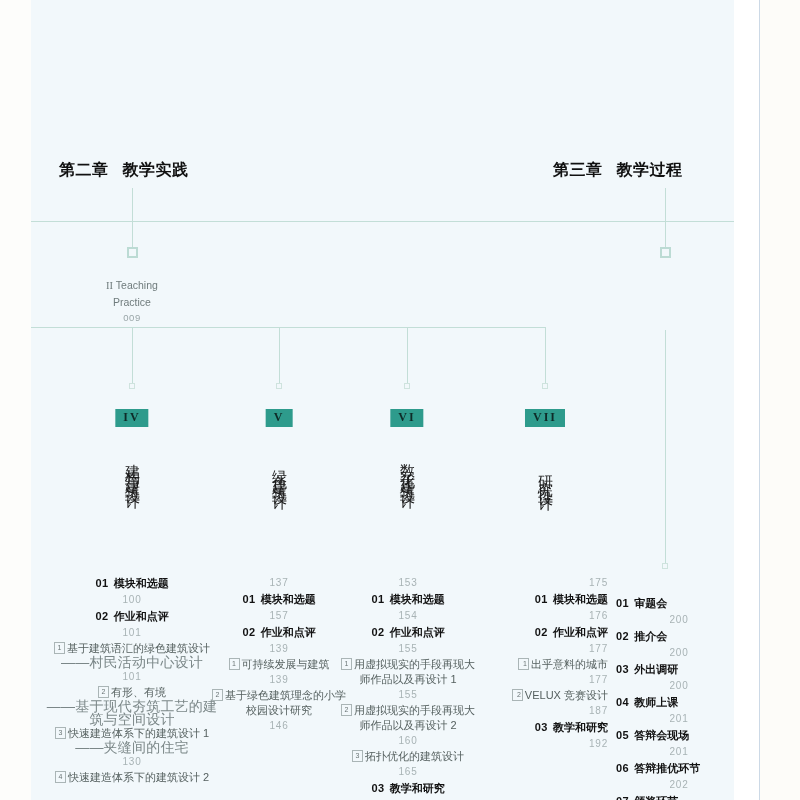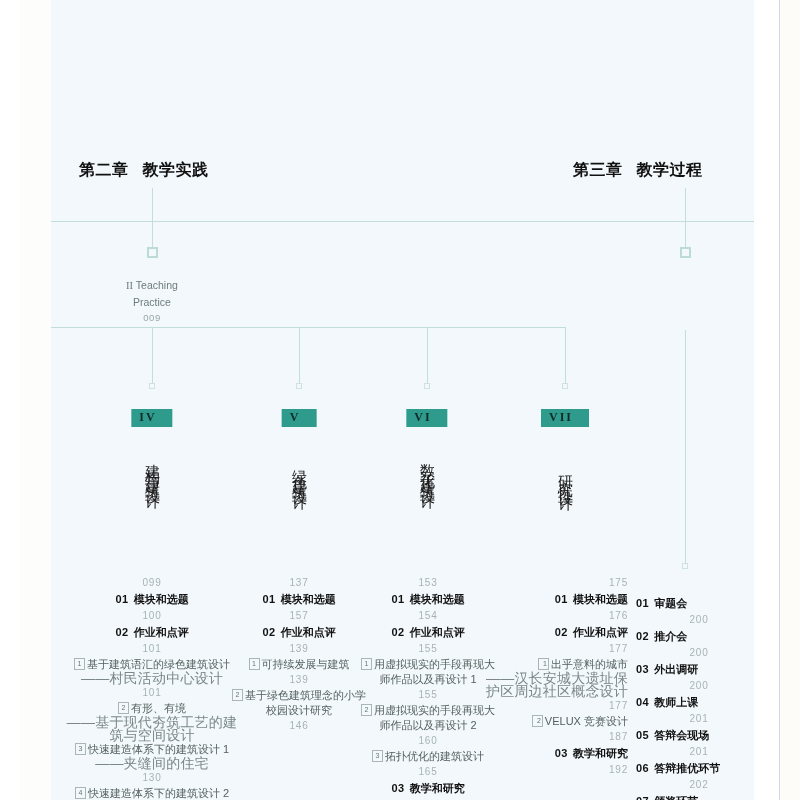--- a/index.html
+++ b/index.html
@@ -2,21 +2,21 @@
 <html><head>
 <meta charset="utf-8">
 <style>
   html,body{margin:0;padding:0;}
   body{
     width:800px;height:800px;overflow:hidden;
     background:#ffffff;
     font-family:"Liberation Sans","DejaVu Sans",sans-serif;
     -webkit-font-smoothing:antialiased;
   }
-  #root{position:relative;width:736px;height:800px;background:#fdfdfb;margin-left:20px;}
+  #root{position:relative;width:736px;height:800px;background:#fdfdfb;}
 
   
   .gutter-white{position:absolute;left:734px;top:0;width:26px;height:800px;background:#ffffff;}
   .gutter-rule{position:absolute;left:759px;top:0;width:1px;height:800px;background:#ccd9e6;}
   .gutter-far{position:absolute;left:760px;top:0;width:40px;height:800px;background:#fdfcf9;}
 
   
   .sheet{position:absolute;left:31px;top:0;width:703px;height:800px;background:#f2f8fb;}
 
   
@@ -46,21 +46,21 @@
     position:absolute;text-align:center;color:#6f7b7c;
     font-size:10.5px;line-height:16px;width:170px;
   }
   .sec-label .rom{font-family:"Liberation Serif","DejaVu Serif",serif;}
   .sec-label .pg{display:block;font-size:9.5px;color:#9aa6a8;letter-spacing:.6px;}
 
   
   .badge{
     position:absolute;background:#2e9b8c;color:#0e2b28;
     font-weight:bold;font-size:12px;letter-spacing:2px;
-    padding:2px 16px 3px 8px;line-height:13px;
+    padding:2px 8px 3px 8px;line-height:13px;
     font-family:"Liberation Serif","DejaVu Serif",serif;
     transform:translateX(-50%);
   }
 
   
   .vtitle{
     position:absolute;writing-mode:vertical-rl;text-orientation:upright;
     font-size:15px;letter-spacing:5px;color:#1c1c1c;
     transform:translateX(-50%);
     font-family:"Liberation Sans","DejaVu Sans",sans-serif;
@@ -130,21 +130,20 @@
   <div class="badge" style="left:279px;top:409px;">V</div>
   <div class="badge" style="left:407px;top:409px;">VI</div>
   <div class="badge" style="left:545px;top:409px;">VII</div>
 
   <div class="vtitle" style="left:132px;top:452px;">建构与建筑设计</div>
   <div class="vtitle" style="left:279px;top:458px;">绿色建筑设计</div>
   <div class="vtitle" style="left:407px;top:452px;">数字化建筑设计</div>
   <div class="vtitle" style="left:545px;top:464px;">研究性设计</div>
 
   <div class="col" id="col-0" style="left:42px;width:180px;">
-      <div class="pgnum">099</div>
       <div class="entry-b"><span class="idx">01</span><span>模块和选题</span></div>
       <div class="pgnum">100</div>
       <div class="entry-b"><span class="idx">02</span><span>作业和点评</span></div>
       <div class="pgnum">101</div>
       <div class="entry"><span class="box">1</span><span>基于建筑语汇的绿色建筑设计</span></div>
       <div class="sub">——村民活动中心设计</div>
       <div class="pgnum">101</div>
       <div class="entry"><span class="box">2</span><span>有形、有境</span></div>
       <div class="sub">——基于现代夯筑工艺的建筑与空间设计</div>
       <div class="entry"><span class="box">3</span><span>快速建造体系下的建筑设计 1</span></div>
@@ -177,21 +176,20 @@
       <div class="pgnum">165</div>
       <div class="entry-b"><span class="idx">03</span><span>教学和研究</span></div>
     </div>
   <div class="col" id="col-3" style="left:460px;width:148px;text-align:right;">
       <div class="pgnum">175</div>
       <div class="entry-b"><span class="idx">01</span><span>模块和选题</span></div>
       <div class="pgnum">176</div>
       <div class="entry-b"><span class="idx">02</span><span>作业和点评</span></div>
       <div class="pgnum">177</div>
       <div class="entry"><span class="box">1</span><span>出乎意料的城市</span></div>
-      <div class="sub">——汉长安城大遗址保护区周边社区概念设计</div>
       <div class="pgnum">177</div>
       <div class="entry"><span class="box">2</span><span>VELUX 竞赛设计</span></div>
       <div class="pgnum">187</div>
       <div class="entry-b"><span class="idx">03</span><span>教学和研究</span></div>
       <div class="pgnum">192</div>
     </div>
   <div class="col" id="col-4" style="left: 616px; width: 118px; text-align: left; top: 595px;">
       <div class="entry-b"><span class="idx">01</span><span>审题会</span></div>
       <div class="pgnum" style="text-align: center; padding-left: 8px;">200</div>
       <div class="entry-b"><span class="idx">02</span><span>推介会</span></div>

